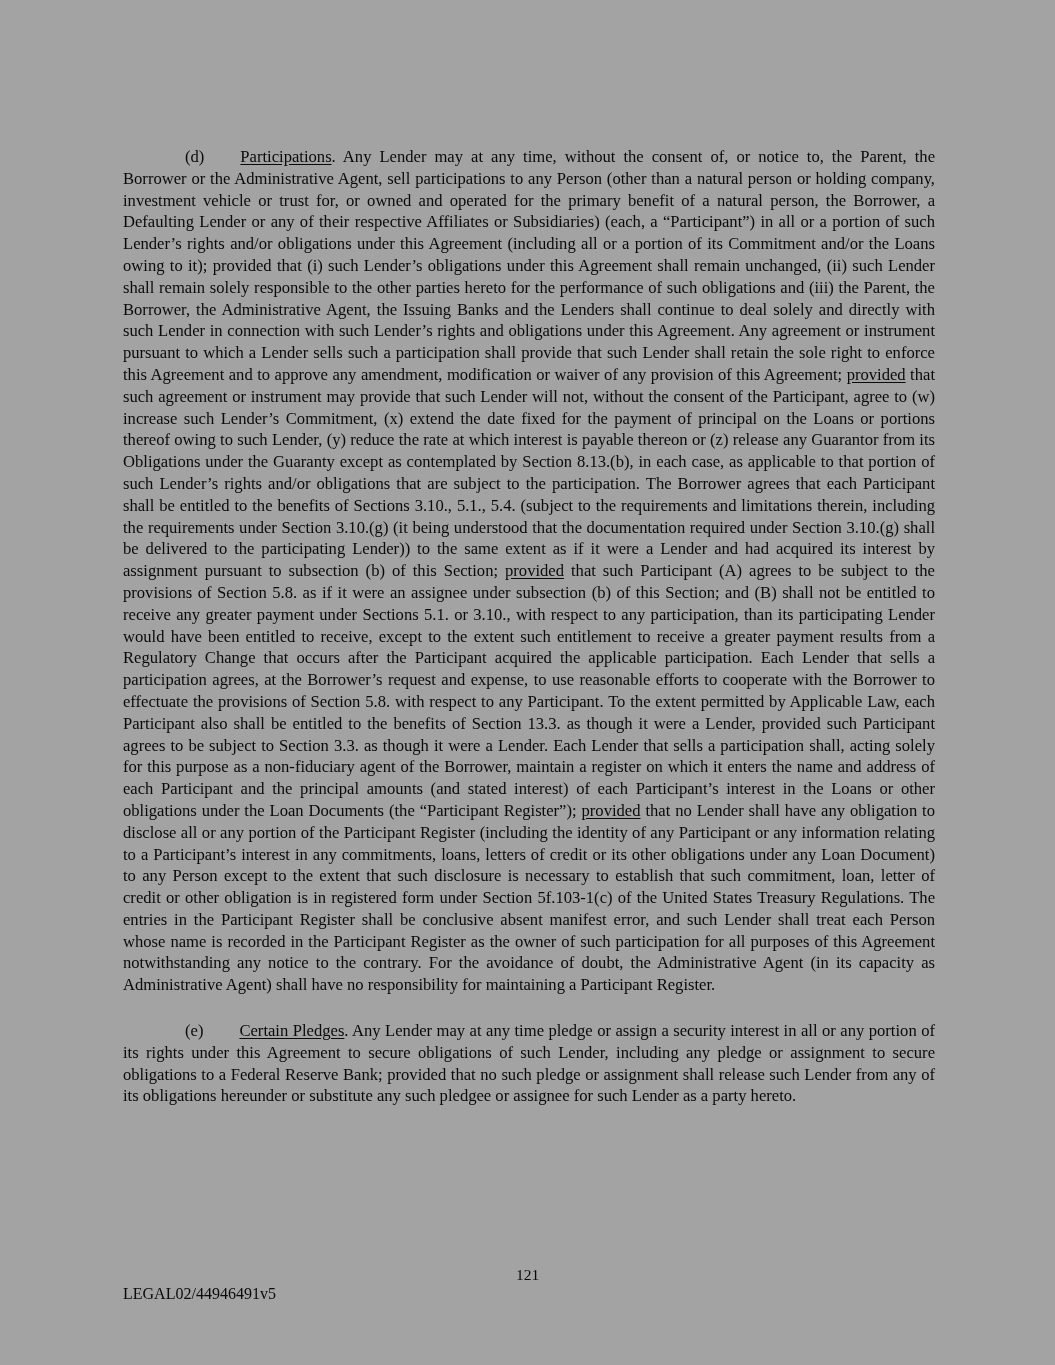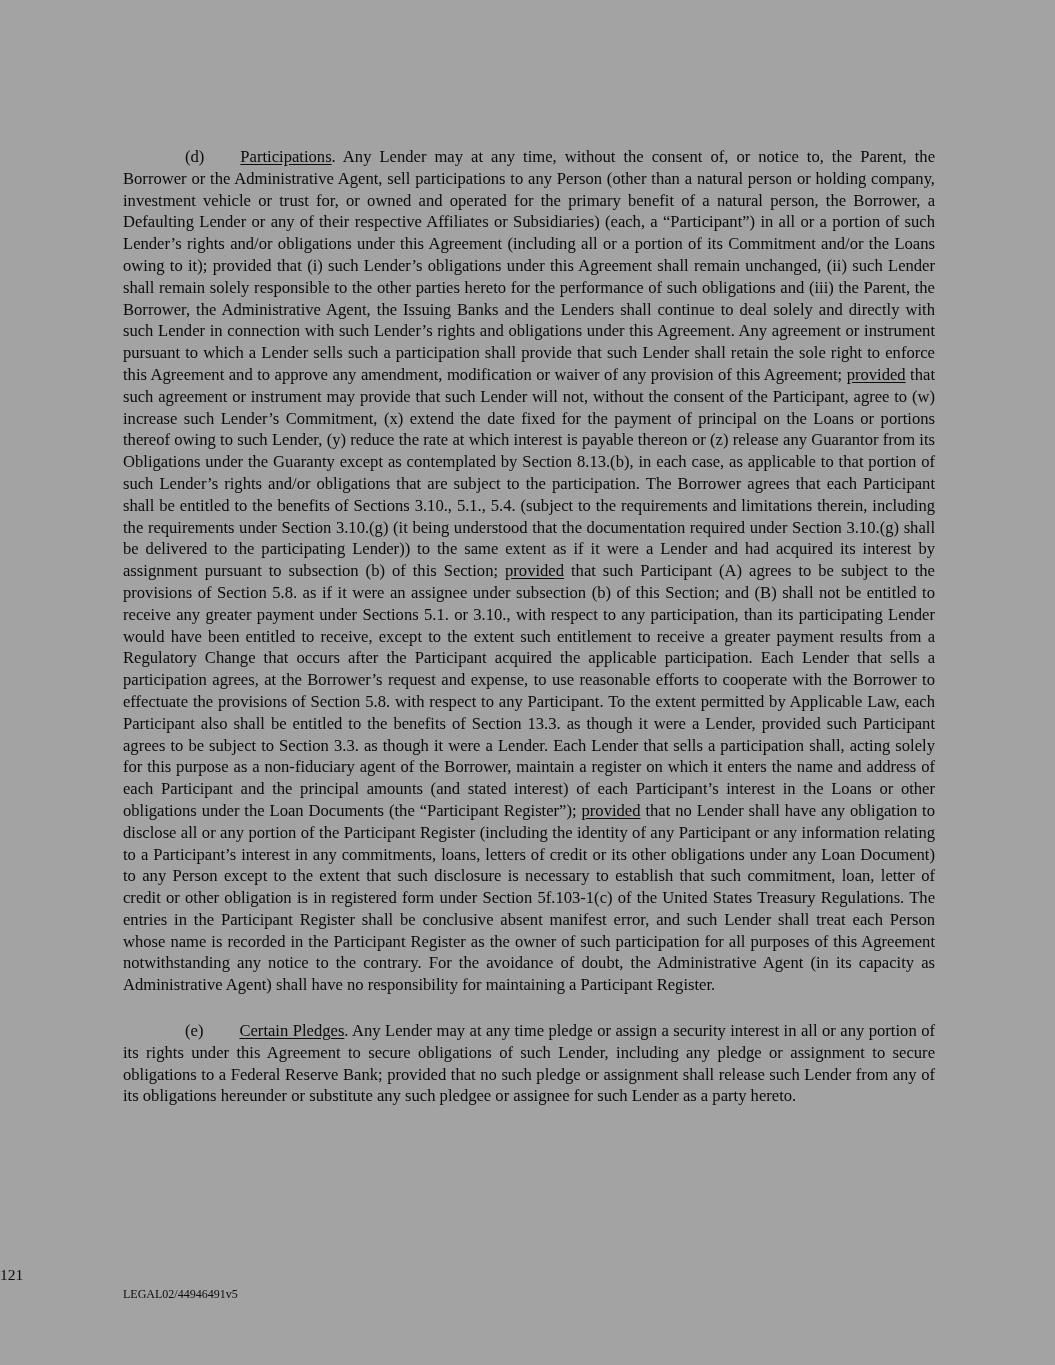--- a/index.html
+++ b/index.html
@@ -43,29 +43,30 @@
   }
   .u {
     text-decoration: underline;
     text-underline-offset: 2px;
   }
   .page-number {
     position: absolute;
     left: 0;
     top: 1266px;
     width: 1055px;
+    text-align: center;
     font-size: 15.5px;
     line-height: 18px;
     color: #0a0a0a;
   }
   .doc-id {
     position: absolute;
     left: 123px;
     top: 1285px;
-    font-size: 12px;
+    font-size: 16px;
     line-height: 18px;
     color: #0a0a0a;
   }
 </style>
 </head>
 <body>
 
 <div class="page">
 
   <div class="text-block">

